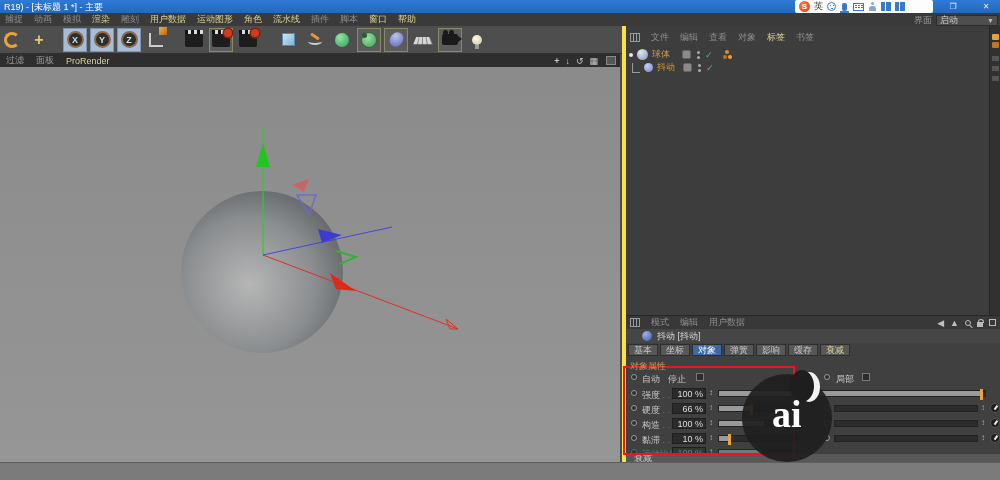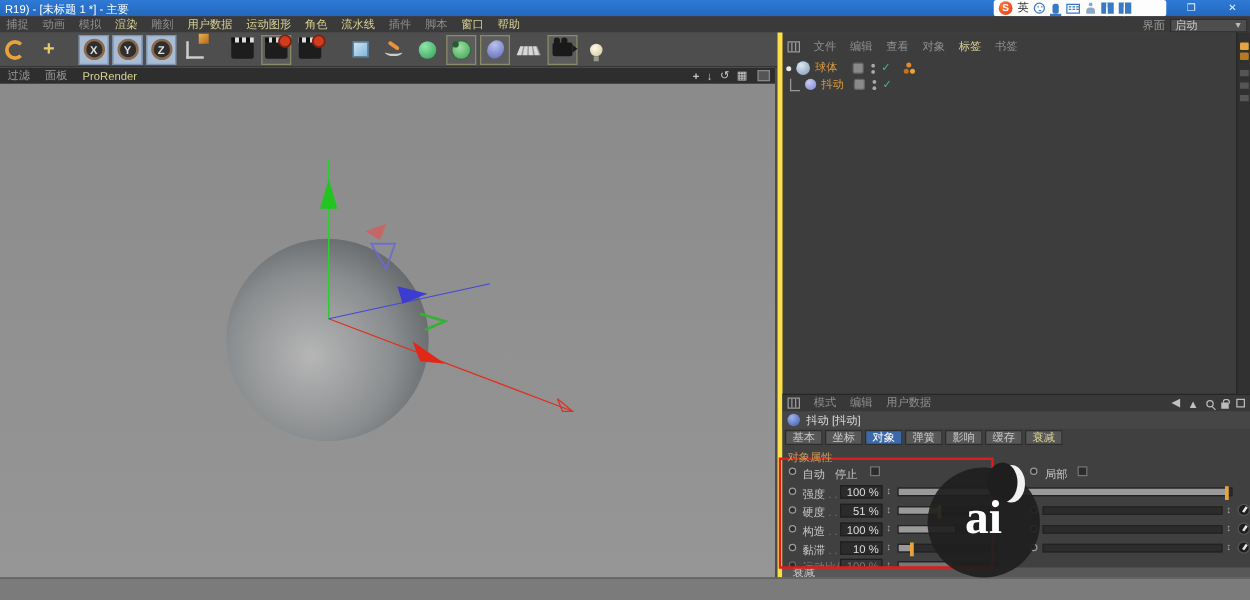--- a/index.html
+++ b/index.html
@@ -99,21 +99,21 @@
 
   
   #attr{position:absolute;left:0;top:289px;width:100%;height:147px;background:#404040;border-top:1px solid #262626;}
   #attr-menu{position:absolute;left:0;top:0;width:100%;height:13px;background:#383838;display:flex;align-items:center;gap:11px;padding-left:4px;}
   #attr-icons{position:absolute;right:4px;top:0;height:13px;display:flex;align-items:center;gap:6px;color:#c0c0c0;}
   .mag{width:6px;height:6px;border:1px solid #bbb;border-radius:50%;position:relative;}
   .mag::after{content:"";position:absolute;right:-3px;bottom:-2px;width:4px;height:1px;background:#bbb;transform:rotate(45deg);}
   .lock{width:6px;height:5px;background:#bbb;position:relative;margin-top:3px;}
   .lock::before{content:"";position:absolute;left:1px;top:-3px;width:4px;height:3px;border:1px solid #bbb;border-bottom:none;border-radius:3px 3px 0 0;}
   .sqr{width:7px;height:7px;border:1px solid #bbb;}
-  #attr-title{position:absolute;left:0;top:13px;width:100%;height:14px;background:#464646;display:flex;align-items:center;gap:5px;padding-left:4px;color:#ddd;}
+  #attr-title{position:absolute;left:0;top:13px;width:100%;height:14px;background:#464646;display:flex;align-items:center;gap:5px;padding-left:16px;color:#ddd;}
   .attr-obj-ico{width:10px;height:10px;border-radius:50%;background:radial-gradient(circle at 35% 30%,#9fb4e8,#3d55b0);}
   #attr-tabs{position:absolute;left:2px;top:28px;height:13px;display:flex;gap:2px;}
   .atab{height:12px;padding:0 5px;background:#575757;border:1px solid #2e2e2e;color:#c8c8c8;display:flex;align-items:center;}
   .atab.active{background:#3e69a8;color:#fff;}
   .atab.accent{color:#d9d193;}
   #attr-section{position:absolute;left:4px;top:44px;color:#c89b56;z-index:45;}
   .attr-row{position:absolute;left:0;width:100%;height:13px;padding-left:44px;}
   .kf{position:absolute;width:6px;height:6px;border:1px solid #999;border-radius:50%;top:3px;left:5px;background:#2e2e2e;}
   .kf.r2{left:198px;}
   .rlabel{position:absolute;left:16px;top:2px;color:#c8c8c8;white-space:nowrap;}
@@ -374,21 +374,21 @@
         <span class="stepper">↕</span>
         <span class="track t-full">
           <span class="fill" style="width: 99%;"></span>
           <span class="tick" style="left: 98%;"></span>
         </span>
       </div>
 
       <div class="attr-row" style="top:86px">
         <span class="kf"></span>
         <span class="rlabel dots">硬度</span>
-        <span class="vbox">51 %</span>
+        <span class="vbox">66 %</span>
         <span class="stepper">↕</span>
         <span class="track t-left">
           <span class="fill" style="width: 42%;"></span>
           <span class="tick" style="left: 40%;"></span>
         </span>
         <span class="kf r2"></span>
         <span class="track t-right"></span>
         <span class="stepper2">↕</span>
         <span class="dial"></span>
       </div>

